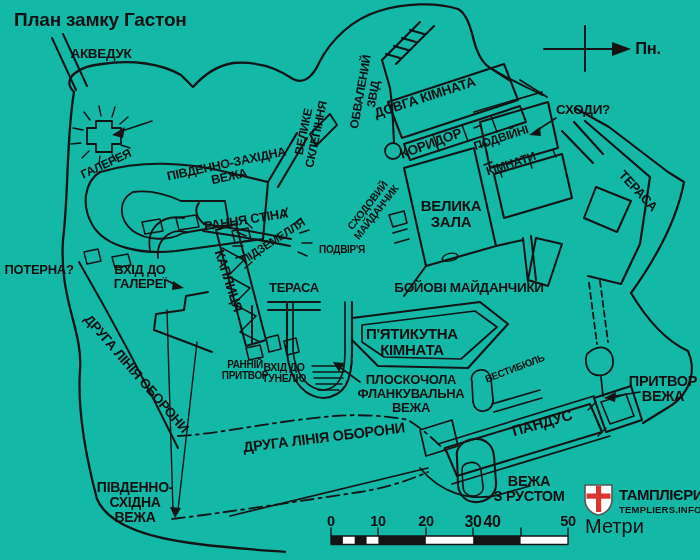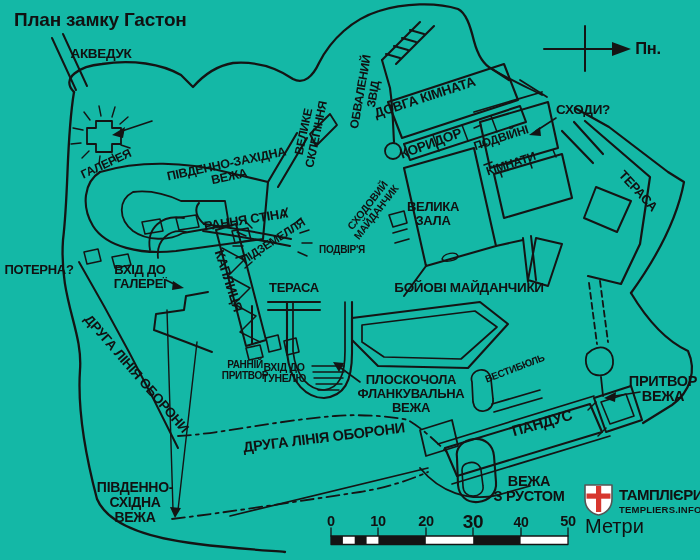--- a/index.html
+++ b/index.html
@@ -270,38 +270,42 @@
 
 <div class="lbl" style="left:273px;top:241px;transform:translate(-50%,-50%) rotate(-33deg);font-size:11.5px">ПІДЗЕМЕЛЛЯ</div>
 
 <div class="lbl" style="left:342px;top:250px;transform:translate(-50%,-50%);font-size:10px">ПОДВІР'Я</div>
 
 <div class="lbl" style="left:372px;top:209px;transform:translate(-50%,-50%) rotate(-52deg);font-size:10.5px">
   <span class="ln">СХОДОВИЙ</span>
   <span class="ln">МАЙДАНЧИК</span>
 </div>
 
-<div class="lbl" style="left:433px;top:214px;transform:translate(-50%,-50%);font-size:13px">
+<div class="lbl" style="left:451px;top:214px;transform:translate(-50%,-50%);font-size:15px">
   <span class="ln">ВЕЛИКА</span>
   <span class="ln">ЗАЛА</span>
 </div>
 
 <div class="lbl" style="left:39px;top:270px;transform:translate(-50%,-50%);font-size:13px">ПОТЕРНА?</div>
 
 <div class="lbl" style="left:140px;top:277px;transform:translate(-50%,-50%);font-size:13px">
   <span class="ln">ВХІД ДО</span>
   <span class="ln">ГАЛЕРЕЇ</span>
 </div>
 
 <div class="lbl" style="left:228px;top:281px;transform:translate(-50%,-50%) rotate(72deg);font-size:13.5px">КАПЛИЦЯ</div>
 
 <div class="lbl" style="left:294px;top:288px;transform:translate(-50%,-50%);font-size:13px">ТЕРАСА</div>
 
 <div class="lbl" style="left:469px;top:288px;transform:translate(-50%,-50%);font-size:13.5px">БОЙОВІ МАЙДАНЧИКИ</div>
 
+<div class="lbl" style="left:412px;top:342px;transform:translate(-50%,-50%);font-size:15px">
+  <span class="ln">П'ЯТИКУТНА</span>
+  <span class="ln">КІМНАТА</span>
+</div>
 
 <div class="lbl" style="left:136px;top:374px;transform:translate(-50%,-50%) rotate(49deg);font-size:13.5px">ДРУГА ЛІНІЯ ОБОРОНИ</div>
 
 <div class="lbl" style="left:245px;top:371px;transform:translate(-50%,-50%);font-size:10px">
   <span class="ln">РАННІЙ</span>
   <span class="ln">ПРИТВОР</span>
 </div>
 
 <div class="lbl" style="left:284px;top:373px;transform:translate(-50%,-50%);font-size:10.5px">
   <span class="ln">ВХІД ДО</span>
@@ -332,22 +336,22 @@
 
 <div class="lbl" style="left:135px;top:502px;transform:translate(-50%,-50%);font-size:14px">
   <span class="ln">ПІВДЕННО-</span>
   <span class="ln">СХІДНА</span>
   <span class="ln">ВЕЖА</span>
 </div>
 
 <div class="lbl" style="left:331px;top:522px;transform:translate(-50%,-50%);font-size:14.5px">0</div>
 <div class="lbl" style="left:378px;top:522px;transform:translate(-50%,-50%);font-size:14.5px">10</div>
 <div class="lbl" style="left:426px;top:522px;transform:translate(-50%,-50%);font-size:14.5px">20</div>
-<div class="lbl" style="left:473px;top:522px;transform:translate(-50%,-50%);font-size:19px">30</div>
-<div class="lbl" style="left:521px;top:522px;transform:translate(-50%,-50%);font-size:14px">40</div>
+<div class="lbl" style="left:473px;top:522px;transform:translate(-50%,-50%);font-size:16px">30</div>
+<div class="lbl" style="left:492px;top:522px;transform:translate(-50%,-50%);font-size:16px">40</div>
 <div class="lbl" style="left:568px;top:522px;transform:translate(-50%,-50%);font-size:14.5px">50</div>
 
 <div class="metri">Метри</div>
 
 <div class="brand-org">ТАМПЛІЄРИ</div>
 <div class="brand-site">TEMPLIERS.INFO</div>
 
 </div>
 
 </body></html>

